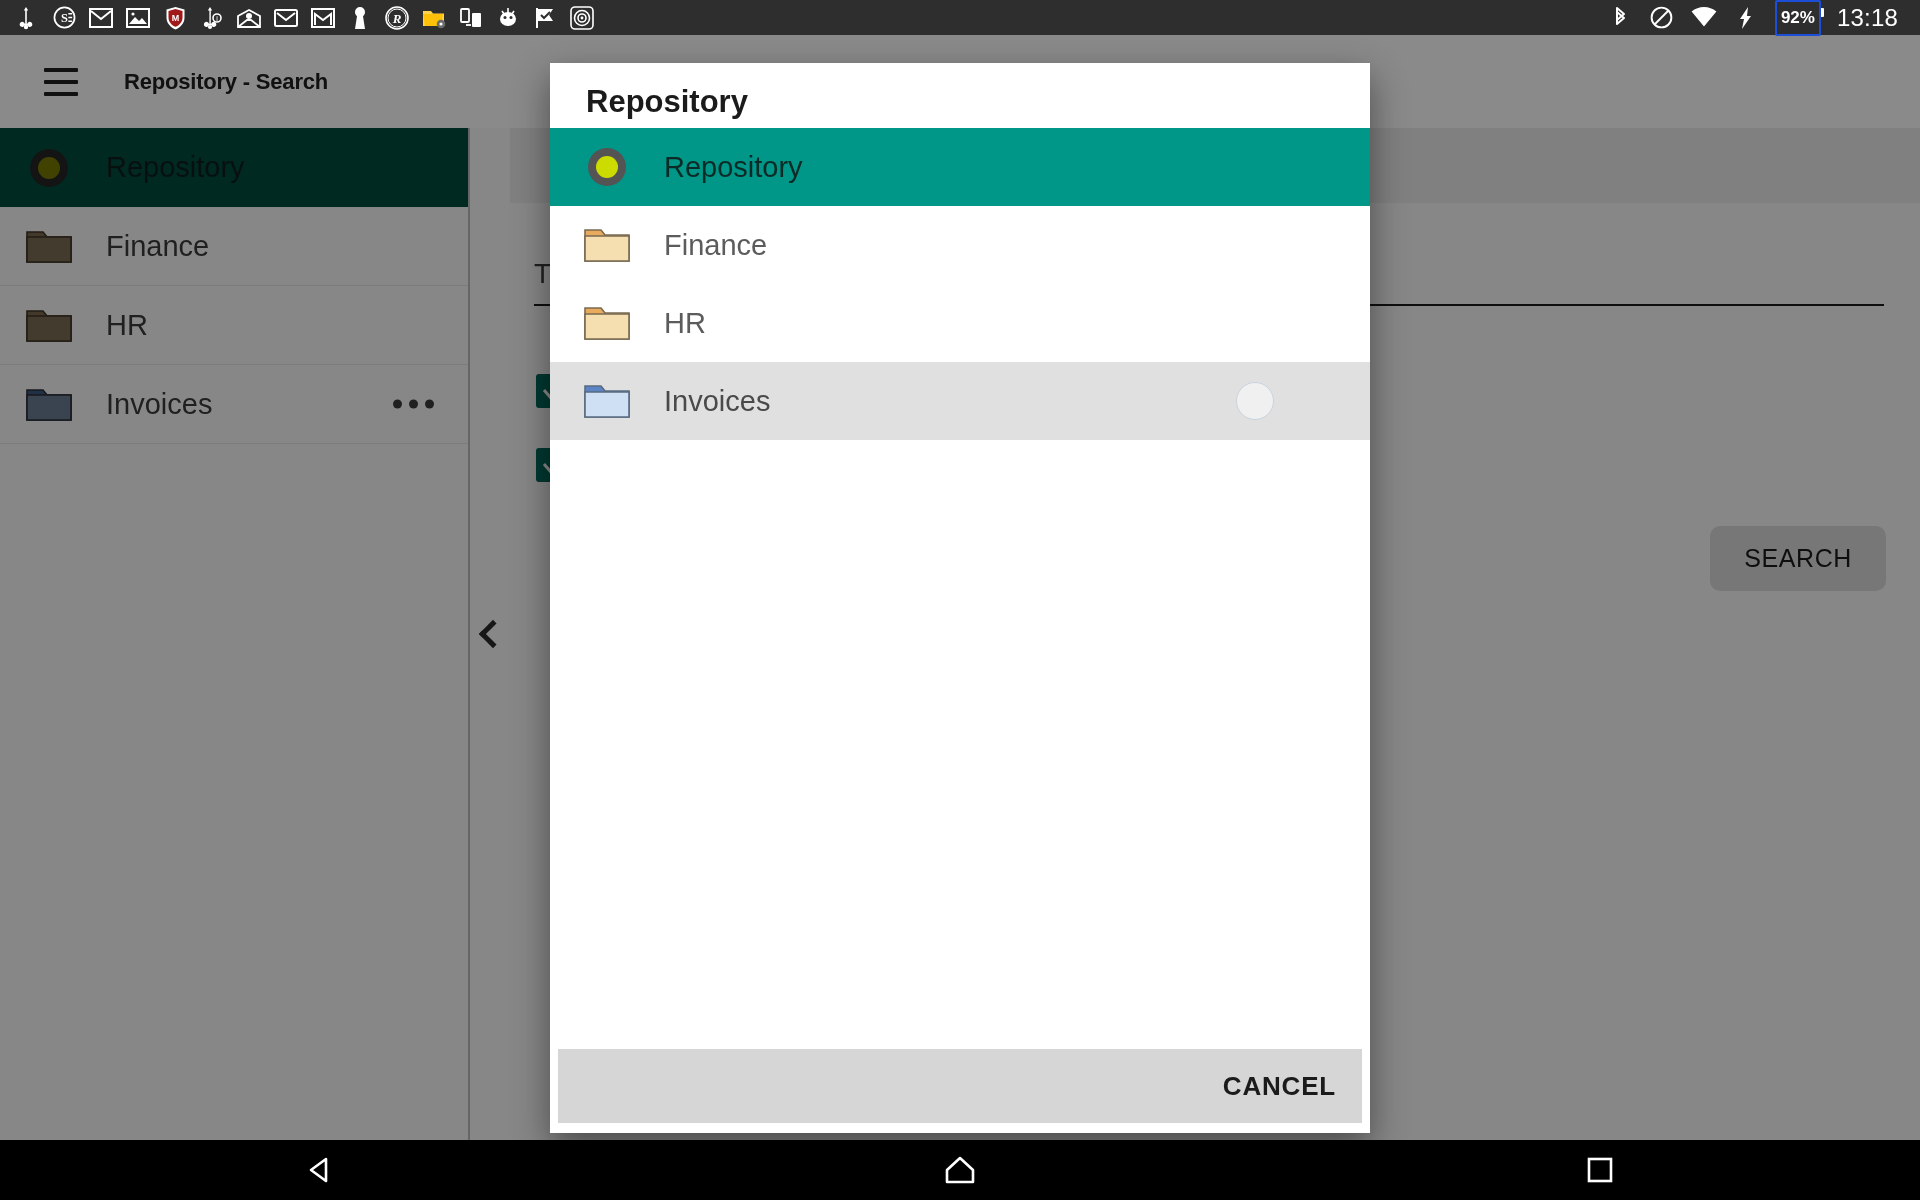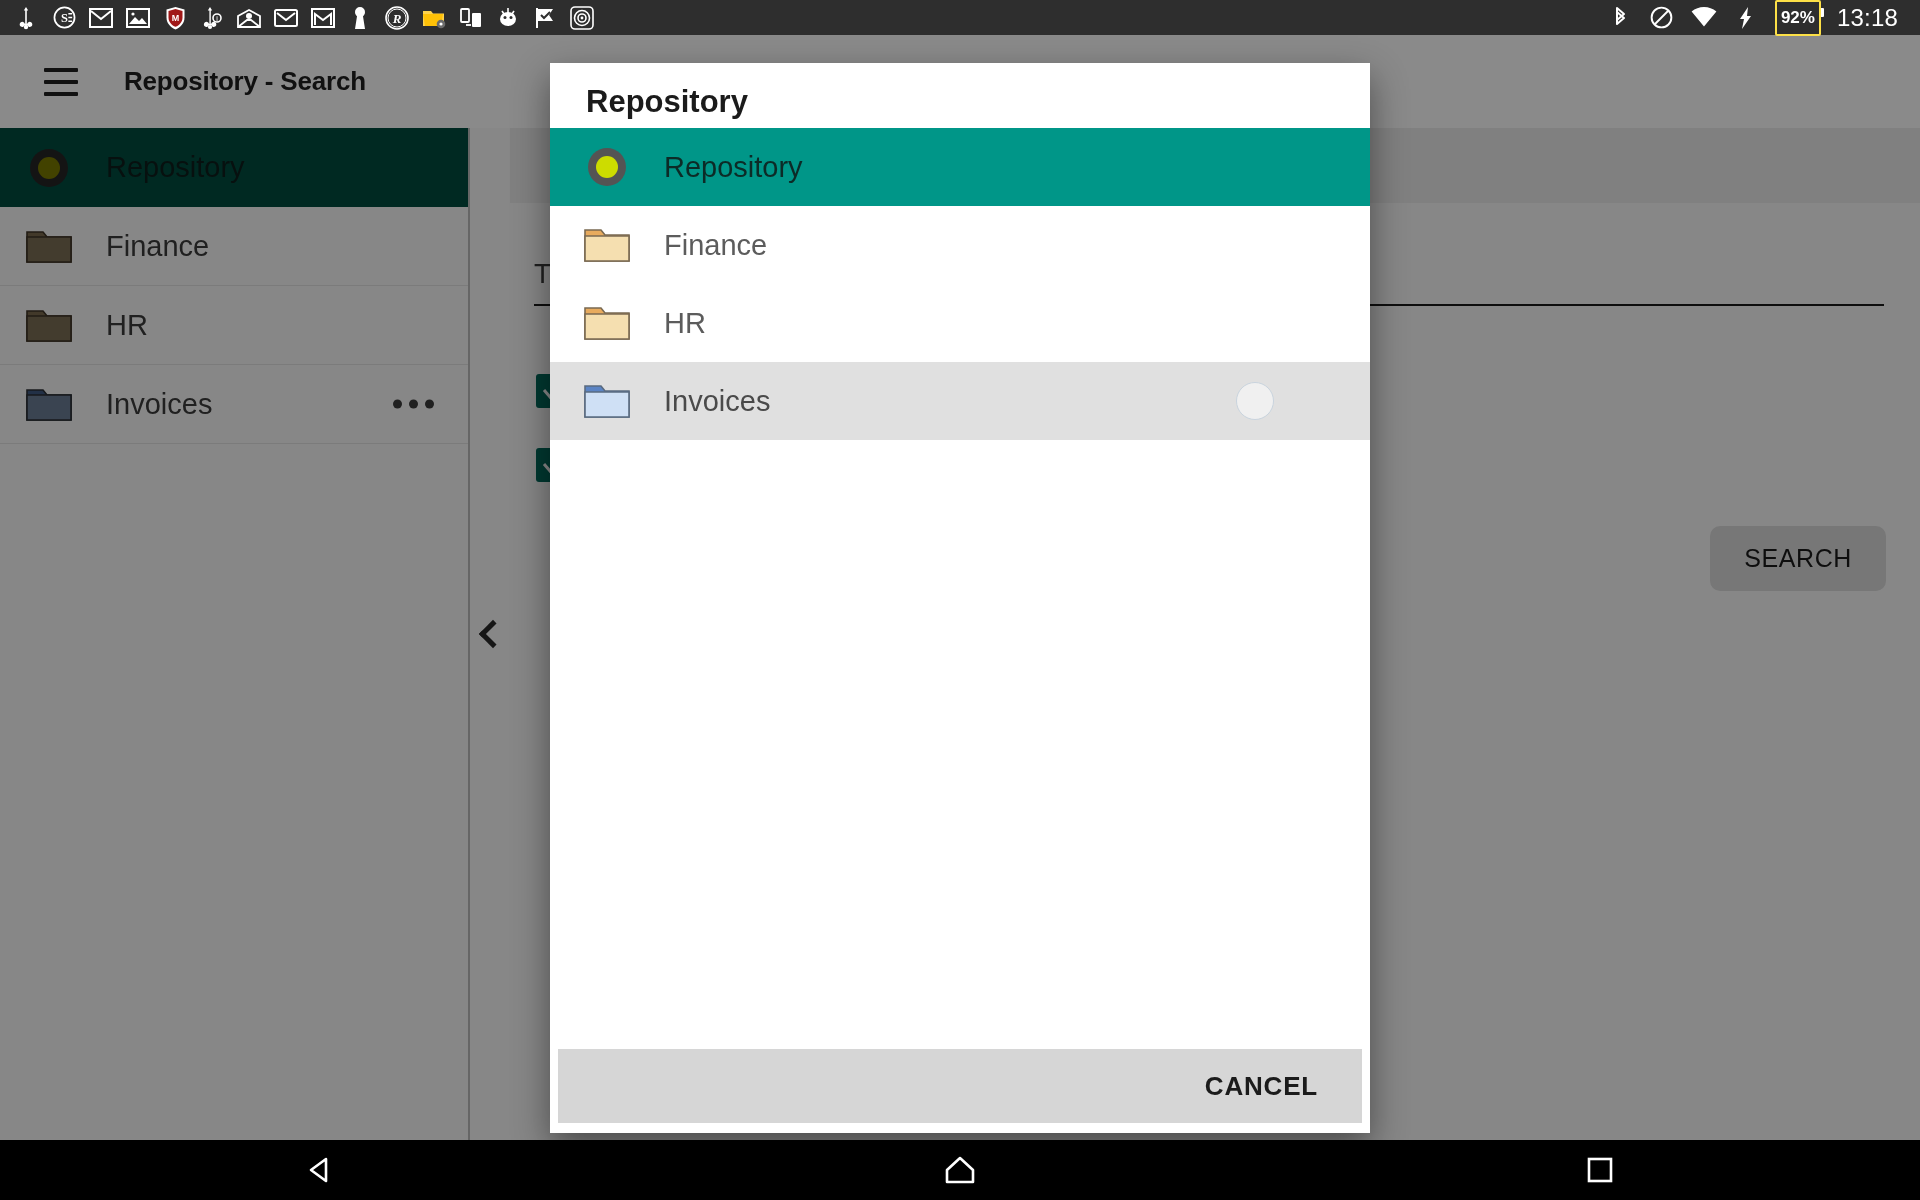--- a/index.html
+++ b/index.html
@@ -16,38 +16,38 @@
     position:absolute; left:0; top:0; width:1920px; height:35px;
     background:#2e2e2e; display:flex; align-items:center; z-index:60;
   }
   .sb-left{ display:flex; align-items:center; gap:11px; padding-left:14px; flex:1; }
   .sb-right{ display:flex; align-items:center; gap:16px; padding-right:22px; }
   .sb-ico{ width:26px; height:26px; display:flex; align-items:center; justify-content:center; color:#fff; }
   .sb-ico svg{ display:block; }
   .sb-time{ color:#fff; font-size:24px; letter-spacing:.2px; font-family:"Liberation Sans",sans-serif; }
   .batt{ display:flex; align-items:center; gap:4px; }
   .batt-box{
-    border:2px solid #fde047; border-radius:2px; padding:16px 4px; height:23px;
+    border:2px solid #1d4ed8; border-radius:2px; padding:16px 4px; height:23px;
     display:flex; align-items:center; position:relative;
   }
   .batt-box:after{
     content:""; position:absolute; right:-5px; top:6px; width:3px; height:9px; background:#fff; border-radius:0 1px 1px 0;
   }
   .batt-box span{ color:#fff; font-size:17px; font-weight:bold; line-height:1; }
 
   
   .app{ position:absolute; left:0; top:35px; width:1920px; height:1105px; background:#fafafa; }
 
   .appbar{
     position:absolute; left:0; top:0; width:1920px; height:93px;
     background:#fff; display:flex; align-items:center;
   }
   .hamburger{ width:34px; height:28px; margin-left:44px; display:flex; flex-direction:column; justify-content:space-between; cursor:pointer; }
   .hamburger i{ display:block; height:4px; background:#212121; border-radius:1px; }
-  .app-title{ margin-left:46px; font-size:26px; font-weight:bold; color:#212121; letter-spacing:-.2px; }
+  .app-title{ margin-left:46px; font-size:22px; font-weight:bold; color:#212121; letter-spacing:-.2px; }
 
   
   .sidebar{
     position:absolute; left:0; top:93px; width:470px; height:1012px;
     background:#fafafa; border-right:2px solid #bdbdbd;
   }
   .side-item{
     position:relative; height:79px; display:flex; align-items:center;
     border-bottom:1px solid #e3e3e3; padding-left:22px; cursor:pointer;
   }
@@ -104,21 +104,21 @@
   .dlg-item .dlabel{ margin-left:30px; font-size:29px; color:#5c5c5c; }
   .dlg-item.sel .dlabel{ color:#0c2b27; }
   .dlg-item.pressed .dlabel{ color:#4a4a4a; }
   .ripple{
     position:absolute; right:96px; top:50%; transform:translateY(-50%);
     width:38px; height:38px; border-radius:50%;
     background:#f0f0f0; border:1px solid #c9d4de;
   }
   .dlg-actions{
     height:74px; background:#d6d6d6; display:flex; align-items:center;
-    justify-content:flex-end; padding-right:28px; margin:0 8px 10px 8px;
+    justify-content:flex-end; padding-right:10px; margin:0 8px 10px 8px;
   }
   .cancel-btn{
     background:transparent; border:none; font-size:26px; font-weight:bold;
     color:#1b1b1b; letter-spacing:.8px; cursor:pointer; padding:12px 16px;
   }
 
   
   .navbar{
     position:absolute; left:0; bottom:0; width:1920px; height:60px;
     background:#000; display:flex; align-items:center; justify-content:space-around; z-index:70;

